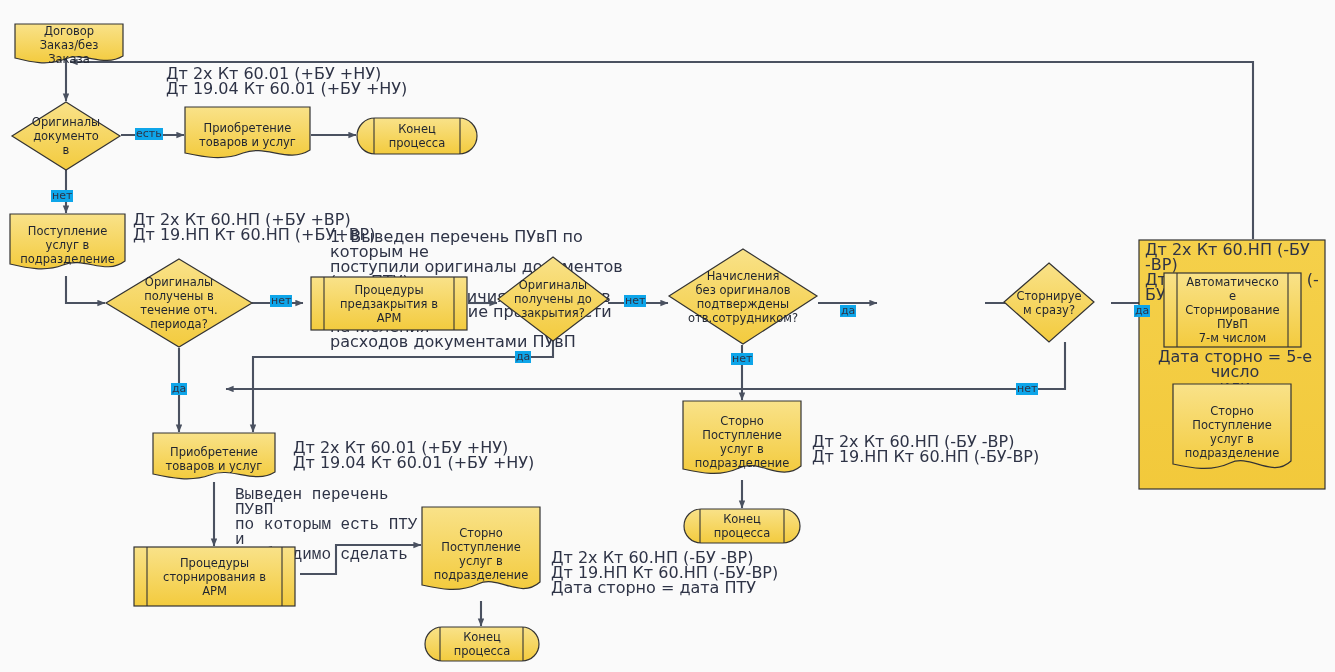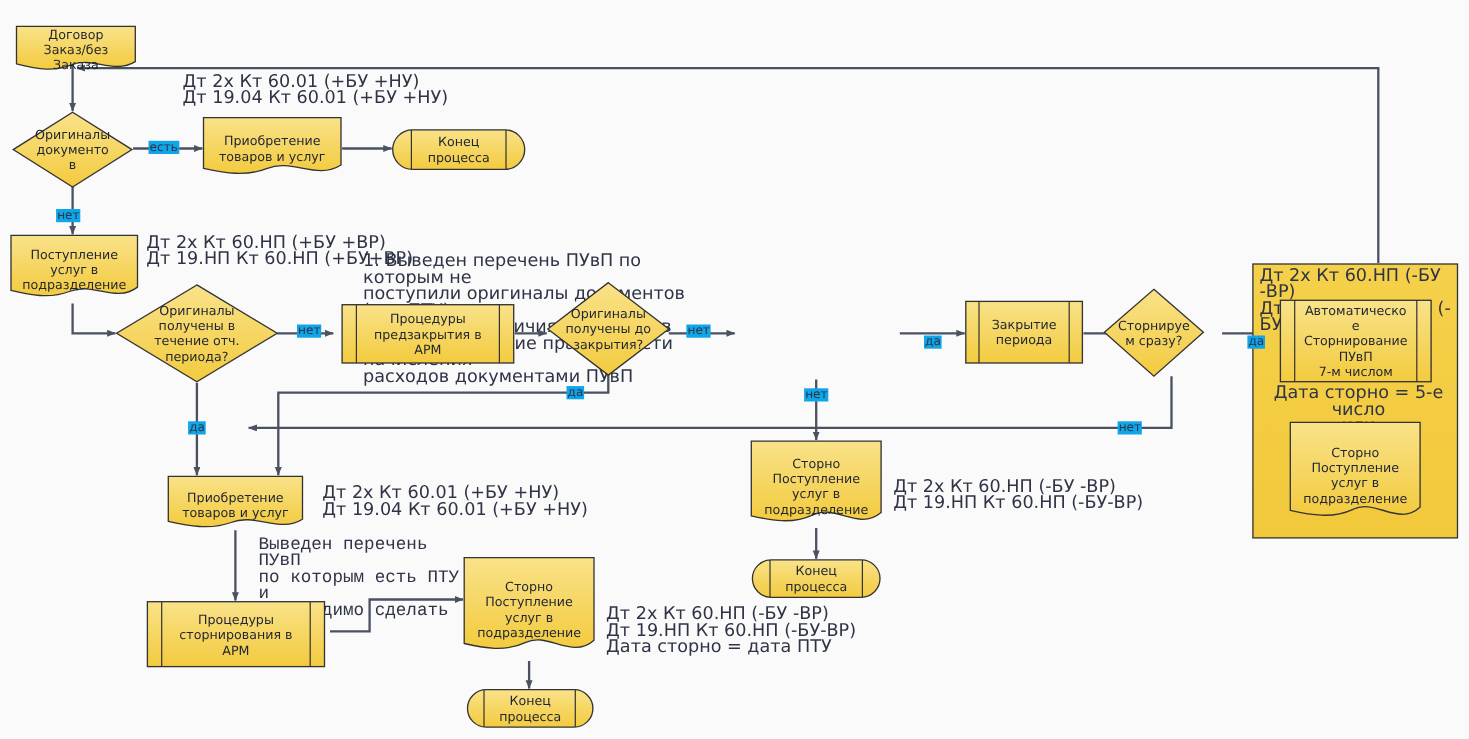--- a/index.html
+++ b/index.html
@@ -155,30 +155,30 @@
 
   <div class="node z4" style="left:497px;top:256px;width:112px;height:86px;">
     <svg class="shape" viewBox="0 0 112 86" preserveAspectRatio="none">
       <path d="M56,1 L111,43 L56,85 L1,43 Z" fill="url(#gfill)" stroke="#333" stroke-width="1.2"></path>
     </svg>
     <span class="lbl">Оригиналы
 получены до
 закрытия?</span>
   </div>
 
-
-  <div class="node z4" style="left:877px;top:273px;width:108px;height:58px;">
-    <svg class="shape" viewBox="0 0 108 58" preserveAspectRatio="none">
-      <rect x="1" y="1" width="106" height="56" fill="url(#gfill)" stroke="#333" stroke-width="1.2"></rect>
-      <line x1="13" y1="1" x2="13" y2="57" stroke="#333" stroke-width="1.1"></line>
-      <line x1="95" y1="1" x2="95" y2="57" stroke="#333" stroke-width="1.1"></line>
-    </svg>
-    <span class="lbl">Закрытие
-периода</span>
-  </div>
+  <div class="node z4" style="left:668px;top:248px;width:150px;height:97px;">
+    <svg class="shape" viewBox="0 0 150 97" preserveAspectRatio="none">
+      <path d="M75,1 L149,48 L75,96 L1,48 Z" fill="url(#gfill)" stroke="#333" stroke-width="1.2"></path>
+    </svg>
+    <span class="lbl">Начисления
+без оригиналов
+подтверждены
+отв.сотрудником?</span>
+  </div>
+
 
   <div class="node z4" style="left:1003px;top:262px;width:92px;height:81px;">
     <svg class="shape" viewBox="0 0 92 81" preserveAspectRatio="none">
       <path d="M46,1 L91,40 L46,80 L1,40 Z" fill="url(#gfill)" stroke="#333" stroke-width="1.2"></path>
     </svg>
     <span class="lbl">Сторнируе
 м сразу?</span>
   </div>
 
   <div class="node z4" style="left:1163px;top:272px;width:139px;height:76px;">

